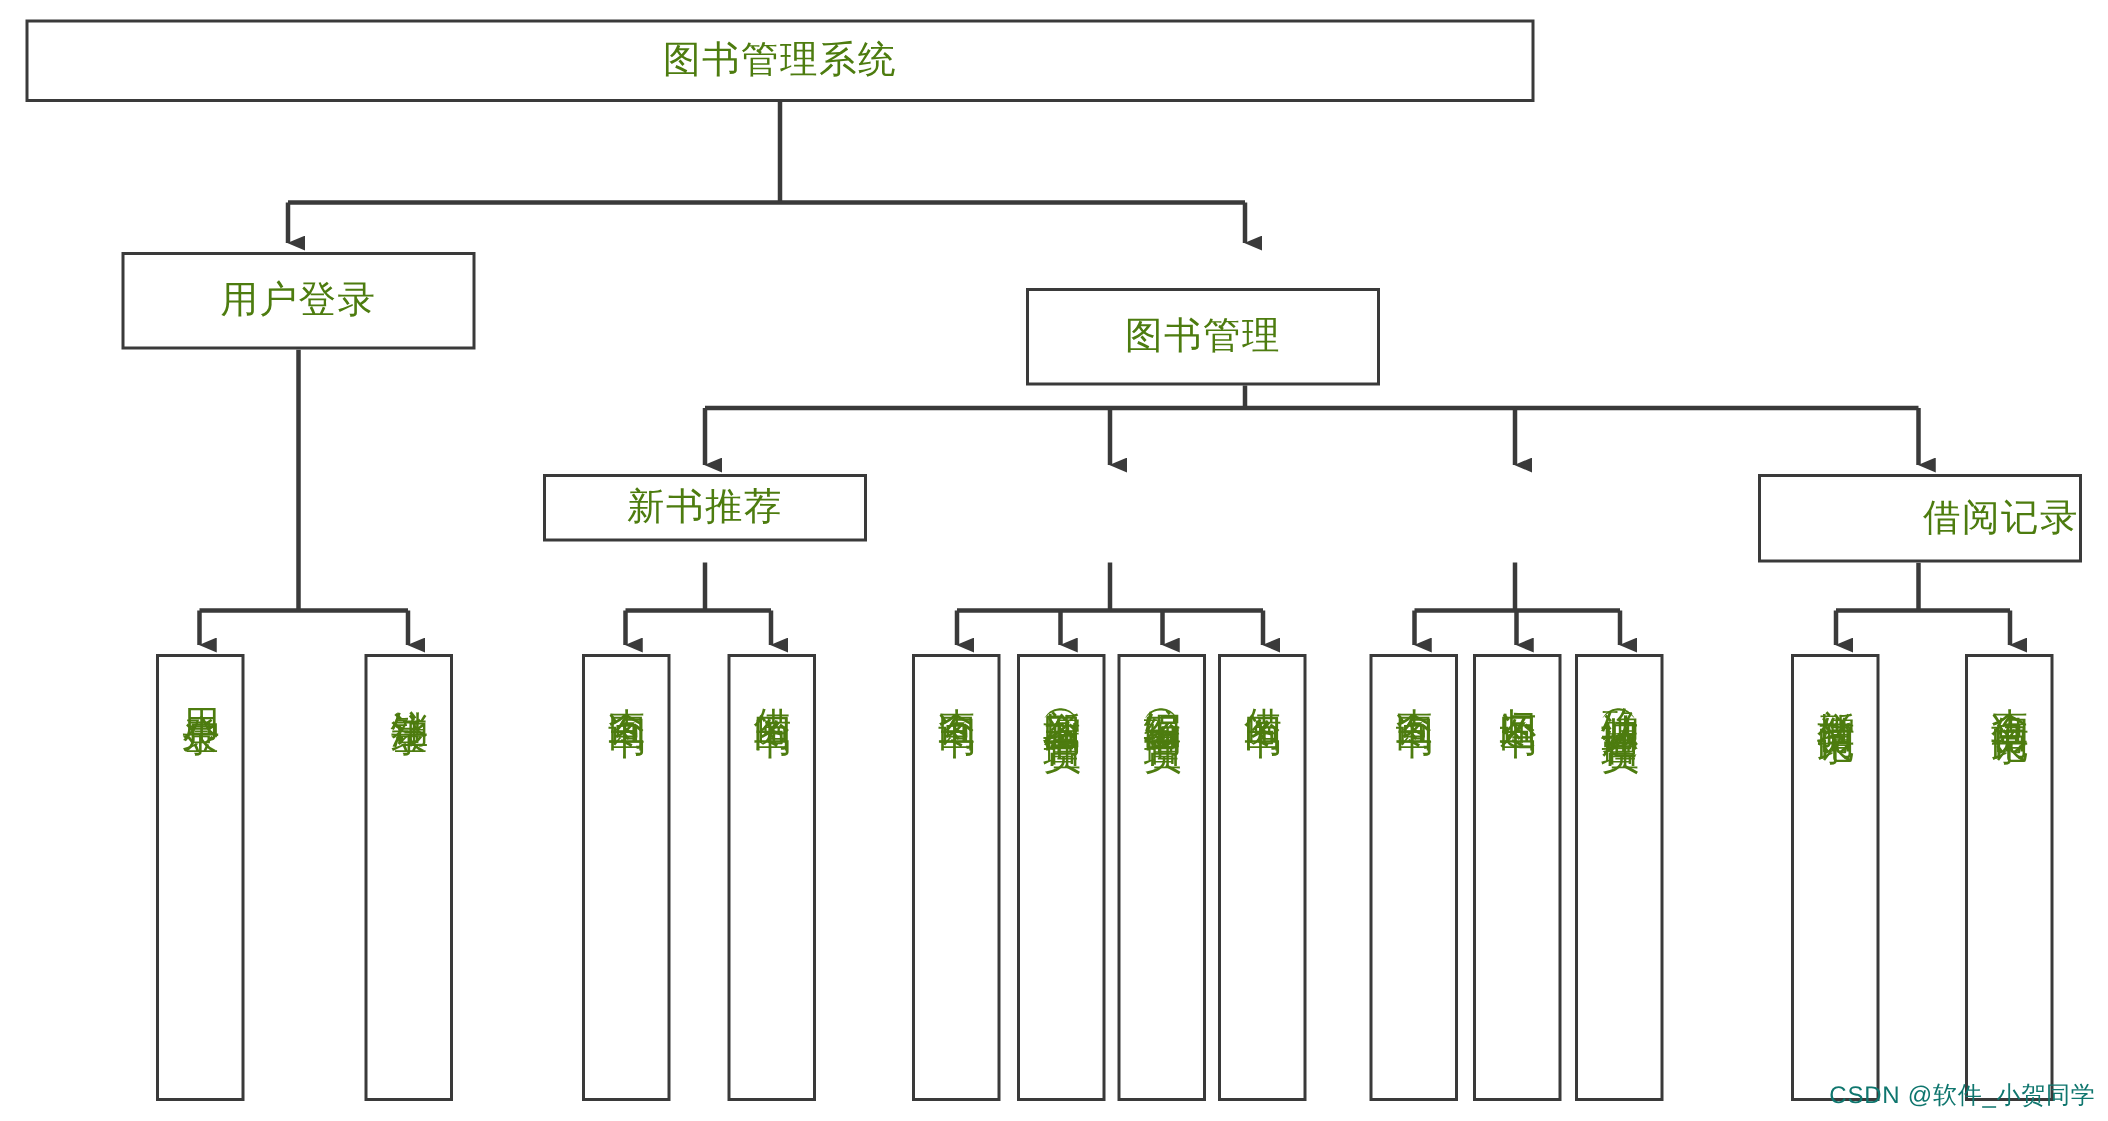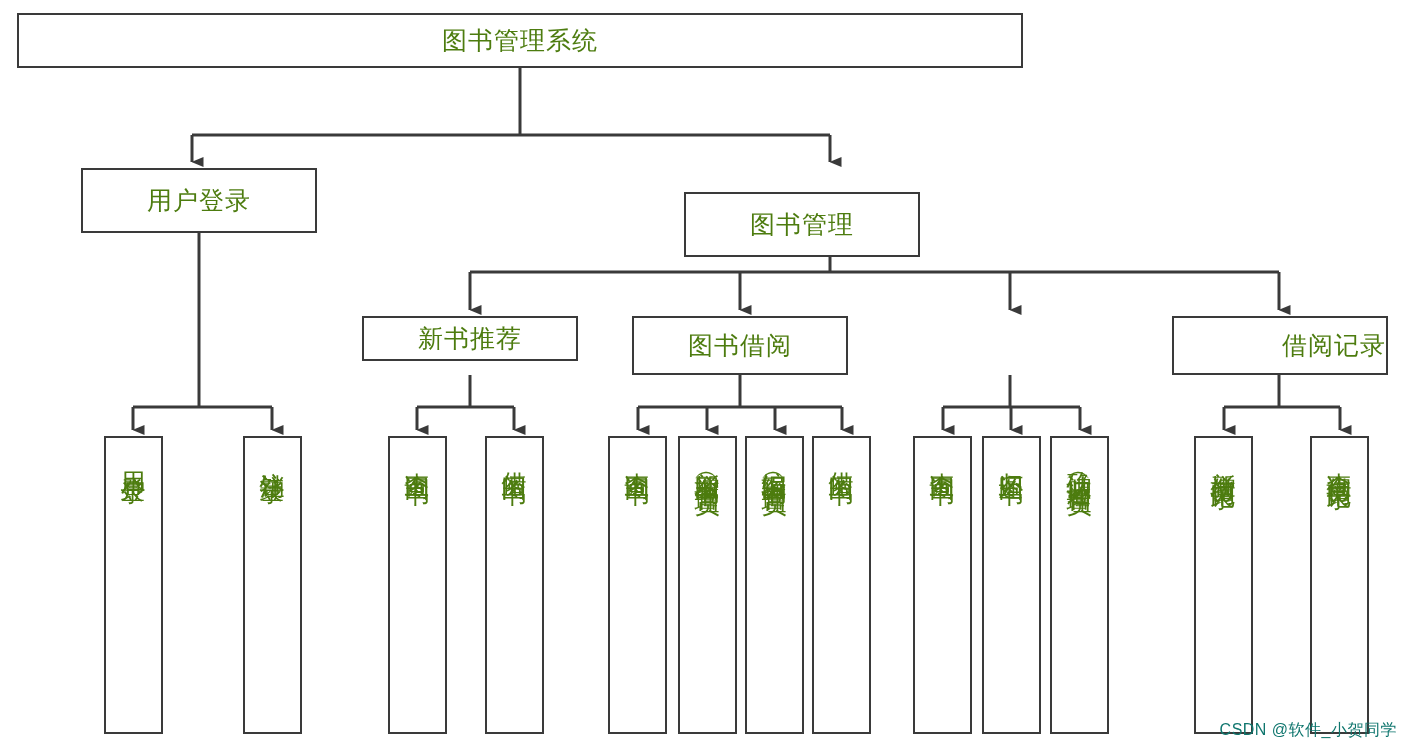--- a/index.html
+++ b/index.html
@@ -129,23 +129,20 @@
   <div class="node horiz" style="left:81px; top:168px; width:236px; height:65px;">
     <span class="label">用户登录</span>
   </div>
   <div class="node horiz" style="left:684px; top:168px; width:236px; height:65px;margin-top:24px;">
     <span class="label">图书管理</span>
   </div>
 
   <div class="node horiz" style="left:362px; top:316px; width:216px; height:45px;">
     <span class="label">新书推荐</span>
   </div>
-  <div class="node horiz" style="left:632px; top:316px; width:216px; height:59px;">
-    <span class="label">图书借阅</span>
-  </div>
   <div class="node horiz" style="left:1172px; top:316px; width:216px; height:59px;justify-content:flex-end;">
     <span class="label">借阅记录</span>
   </div>
 
   <div class="node vert" style="left:104px; top:436px; width:59px; height:298px;">
     <span class="label">用户登录</span>
   </div>
   <div class="node vert" style="left:243px; top:436px; width:59px; height:298px;">
     <span class="label">注销登录</span>
   </div>

